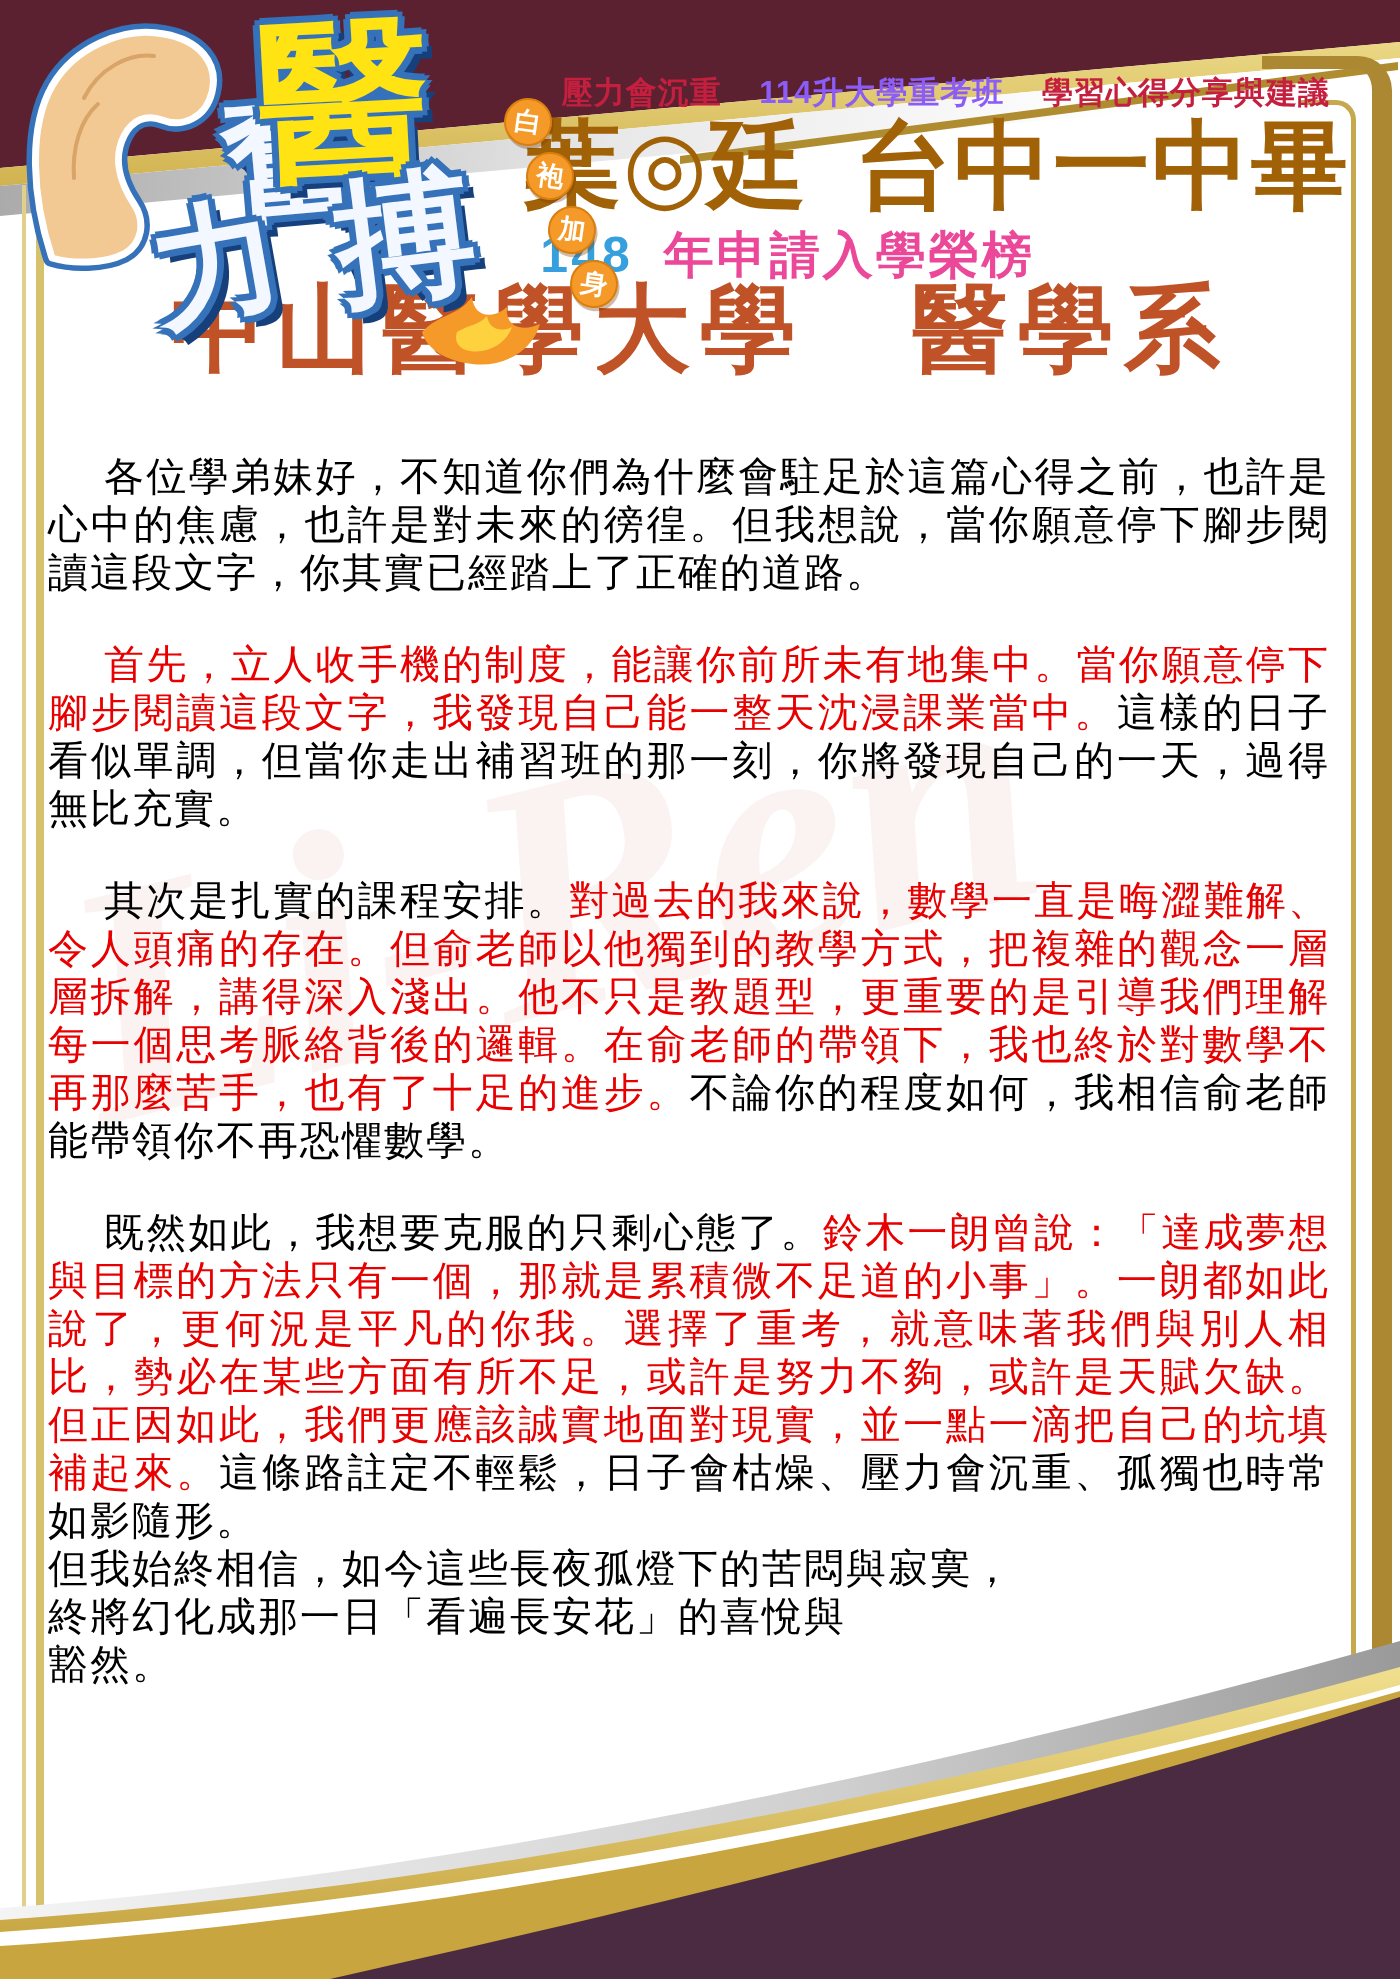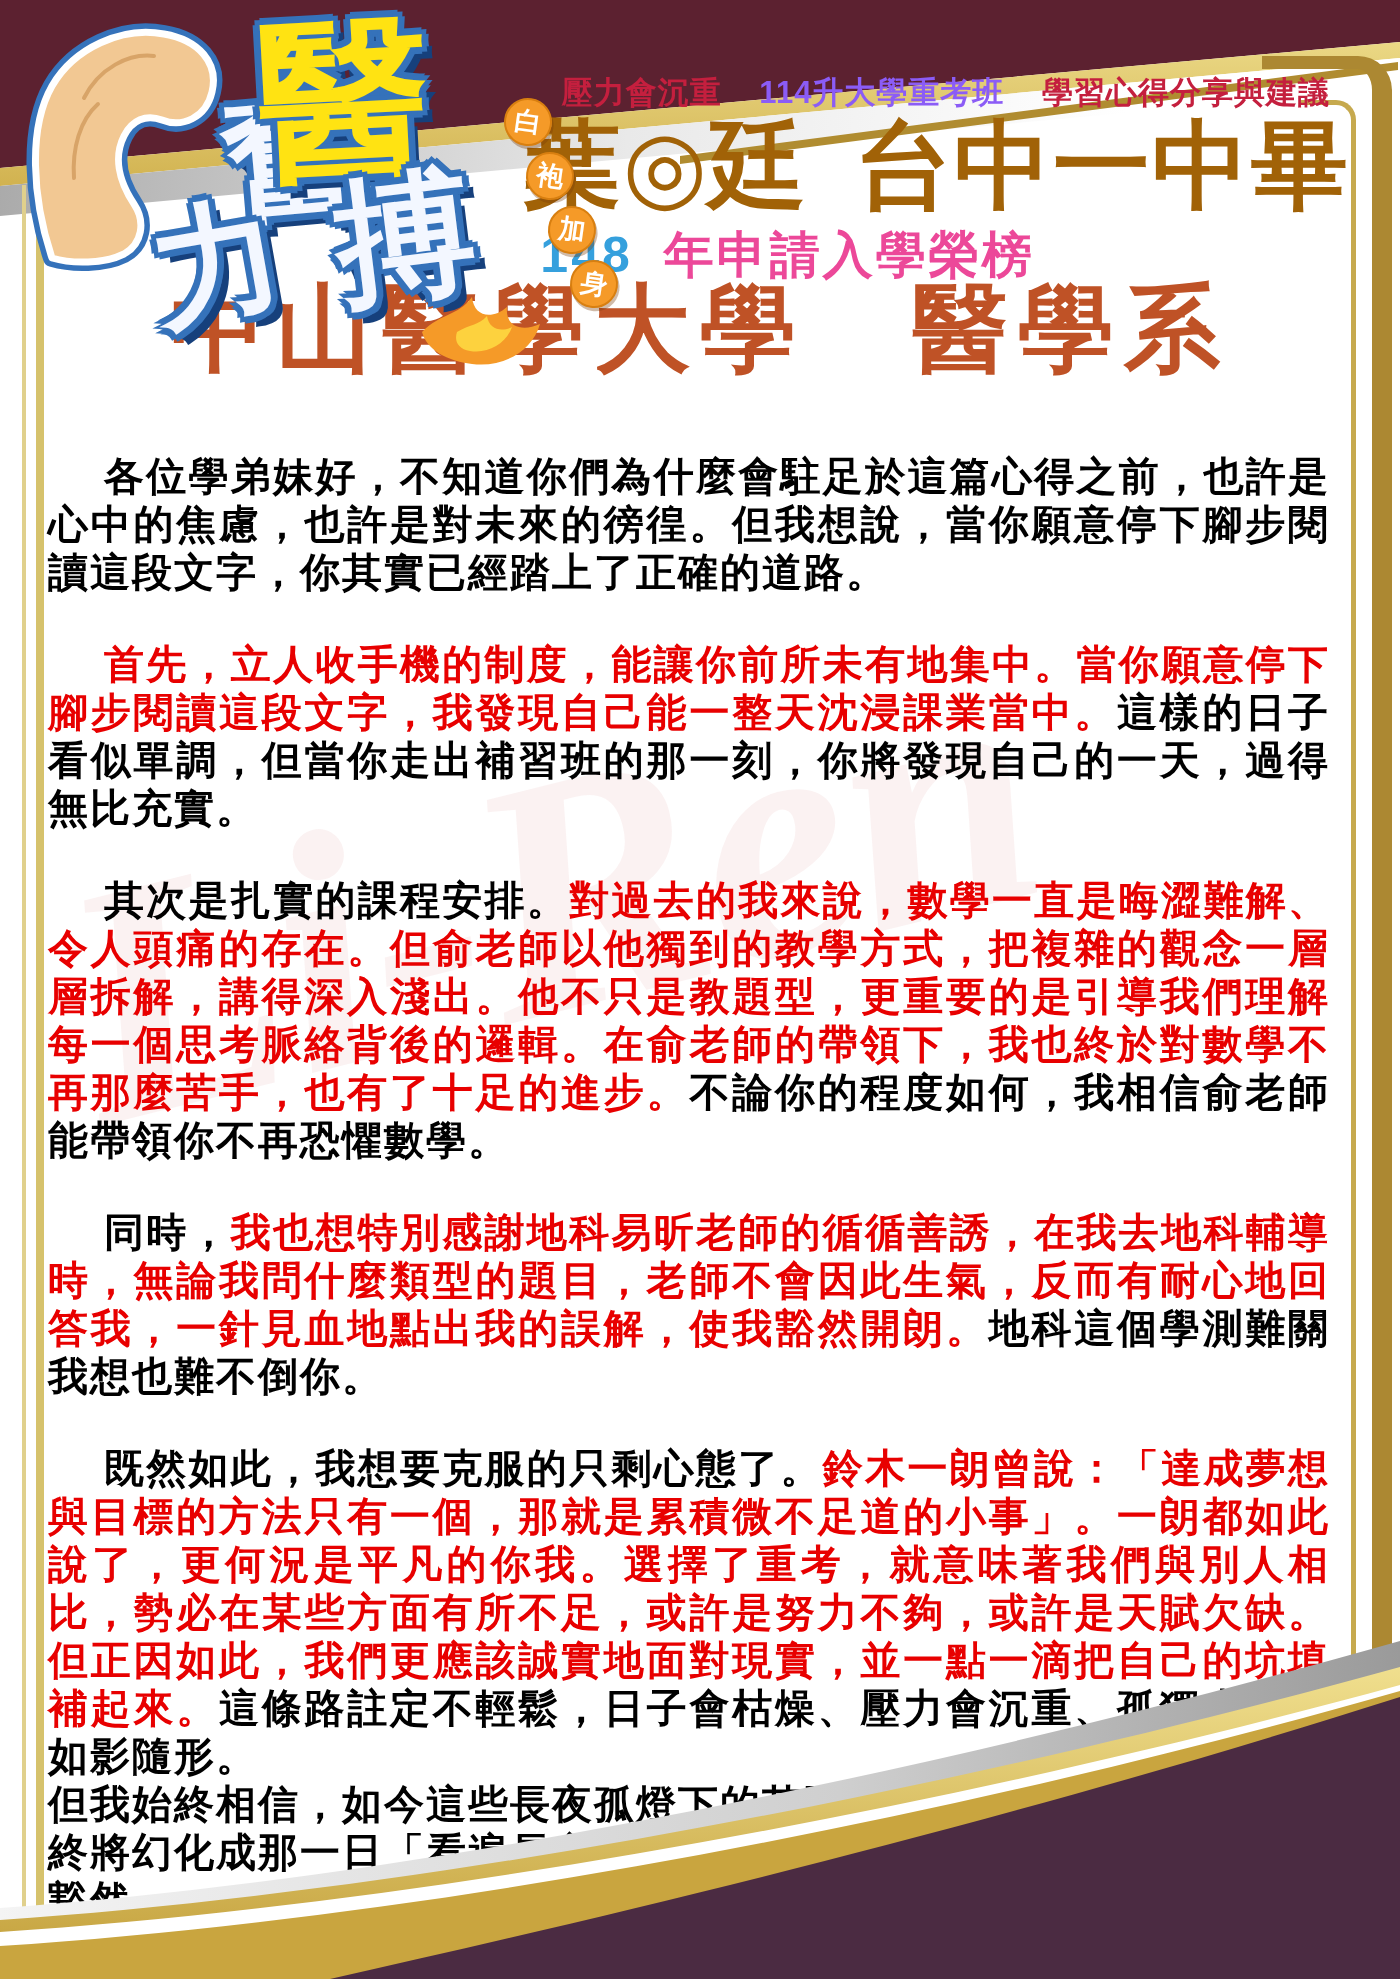--- a/index.html
+++ b/index.html
@@ -51,21 +51,21 @@
   .tagline .t-red{color:#c41f3e;}
   .tagline .t-blue{color:#8b5cf6;margin:0 28px;}
   .student-name{position:absolute;top:102px;right:50px;z-index:2;font-size:97px;font-weight:900;color:#a16207;letter-spacing:2px;word-spacing:18px;white-space:nowrap;}
   .honor{position:absolute;top:222px;left:0;right:0;padding-left:175px;text-align:center;z-index:2;font-size:50px;font-weight:900;letter-spacing:3px;white-space:nowrap;}
   .honor .h-num{color:#35a0dd;margin-right:14px;}
   .honor .h-text{color:#ec4899;}
   .school-title{position:absolute;top:266px;left:0;right:0;text-align:center;z-index:2;font-size:96px;font-weight:900;color:#bf5226;letter-spacing:10px;white-space:nowrap;}
   
   .content{position:absolute;top:452px;left:48px;right:70px;z-index:2;}
   .content p{
-    margin:0 0 44px 0;font-size:40px;line-height:48px;font-weight:700;
+    margin:0 0 44px 0;font-size:40px;line-height:48px;font-weight:400;
     letter-spacing:2px;text-indent:1.4em;color:#000;text-align:justify;
   }
   .seg-red{color:#e80000;}
   .seg-black{color:#000000;}
   .prewrap{white-space:pre-line;}
   
   .watermark{
     position:absolute;top:700px;left:60px;z-index:1;
     font-family:"Liberation Serif","DejaVu Serif",serif;font-style:italic;font-weight:bold;
     font-size:340px;color:rgba(214,108,108,0.09);transform:rotate(-14deg);white-space:nowrap;
@@ -129,21 +129,20 @@
   <div class="honor">
     <span class="h-num">148</span>
     <span class="h-text">年申請入學榮榜</span>
   </div>
   <div class="school-title">中山醫學大學　醫學系</div>
 
   <div class="content">
     <p><span class="seg-black">各位學弟妹好，不知道你們為什麼會駐足於這篇心得之前，也許是心中的焦慮，也許是對未來的徬徨。但我想說，當你願意停下腳步閱讀這段文字，你其實已經踏上了正確的道路。</span></p>
     <p><span class="seg-red">首先，立人收手機的制度，能讓你前所未有地集中。當你願意停下腳步閱讀這段文字，我發現自己能一整天沈浸課業當中。</span><span class="seg-black">這樣的日子看似單調，但當你走出補習班的那一刻，你將發現自己的一天，過得無比充實。</span></p>
     <p><span class="seg-black">其次是扎實的課程安排。</span><span class="seg-red">對過去的我來說，數學一直是晦澀難解、令人頭痛的存在。但俞老師以他獨到的教學方式，把複雜的觀念一層層拆解，講得深入淺出。他不只是教題型，更重要的是引導我們理解每一個思考脈絡背後的邏輯。在俞老師的帶領下，我也終於對數學不再那麼苦手，也有了十足的進步。</span><span class="seg-black">不論你的程度如何，我相信俞老師能帶領你不再恐懼數學。</span></p>
-    <p><span class="seg-black">同時，</span><span class="seg-red">我也想特別感謝地科易昕老師的循循善誘，在我去地科輔導時，無論我問什麼類型的題目，老師不會因此生氣，反而有耐心地回答我，一針見血地點出我的誤解，使我豁然開朗。</span><span class="seg-black">地科這個學測難關我想也難不倒你。</span></p>
     <p><span class="seg-black">既然如此，我想要克服的只剩心態了。</span><span class="seg-red">鈴木一朗曾說：「達成夢想與目標的方法只有一個，那就是累積微不足道的小事」。一朗都如此說了，更何況是平凡的你我。選擇了重考，就意味著我們與別人相比，勢必在某些方面有所不足，或許是努力不夠，或許是天賦欠缺。但正因如此，我們更應該誠實地面對現實，並一點一滴把自己的坑填補起來。</span><span class="seg-black prewrap">這條路註定不輕鬆，日子會枯燥、壓力會沉重、孤獨也時常如影隨形。
 但我始終相信，如今這些長夜孤燈下的苦悶與寂寞，
 終將幻化成那一日「看遍長安花」的喜悅與
 豁然。</span></p>
   </div>
 
   <svg class="swoosh" width="1400" height="400" viewBox="0 0 1400 400">
     <defs>
       <linearGradient id="silverGrad" x1="0" y1="0" x2="1" y2="0">
         <stop offset="0" stop-color="#f4f4f4"></stop>

